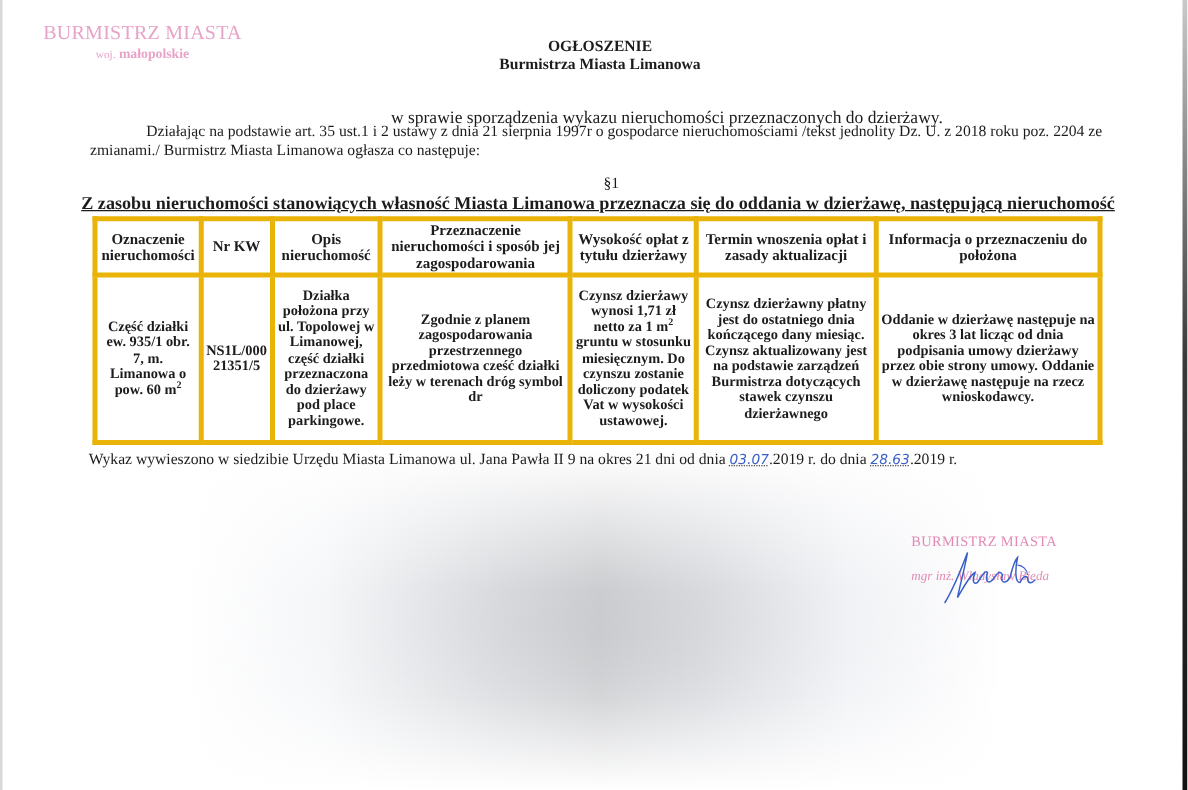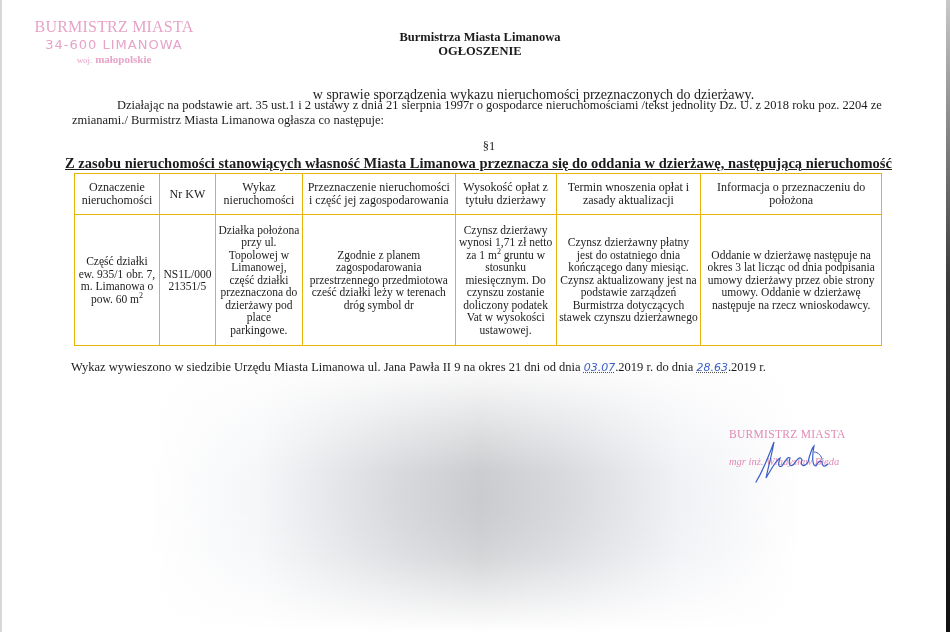--- a/index.html
+++ b/index.html
@@ -40,21 +40,21 @@
   .intro { position: absolute; left: 72px; top: 98px; width: 830px; font-size: 12.5px; line-height: 15px; text-indent: 45px; }
   .para { position: absolute; left: 0; top: 139px; width: 950px; text-align: center; font-size: 12.5px; padding-left: 28px; box-sizing: border-box; }
   .section-title { position: absolute; left: 65px; top: 155px; width: 840px; font-weight: bold; font-size: 14.5px; text-decoration: underline; white-space: nowrap; }
 
   table.lease {
     position: absolute; left: 74px; top: 173px; width: 808px;
     border-collapse: collapse; font-size: 11.5px; line-height: 12.5px; text-align: center;
     background: transparent;
   }
   table.lease th, table.lease td {
-    border: 1px solid #eab308; padding: 1px 2px; vertical-align: middle; font-weight: normal;
+    border: 4px solid #eab308; padding: 1px 2px; vertical-align: middle; font-weight: bold;
   }
   table.lease th { height: 38px; font-size: 12px; line-height: 13px; }
   table.lease td { height: 128px; margin-top: 48px; }
   table.lease sup { font-size: 8px; line-height: 0; }
 
   .posted { position: absolute; left: 71px; top: 360px; font-size: 12.5px; white-space: nowrap; }
   .hand { font-family: "DejaVu Sans", sans-serif; font-style: italic; color: #3a5fc8; font-size: 11px; text-decoration: underline dotted #555; }
 
   .sign-stamp { position: absolute; left: 726px; top: 428px; width: 160px; color: #e28ab4; }
   .sign-stamp .t1 { font-size: 11.5px; letter-spacing: 0.3px; padding-left: 3px; }
@@ -63,27 +63,26 @@
 </style>
 </head>
 <body>
 
 <div class="page"></div>
 <div class="edge-left"></div>
 <div class="edge-right"></div>
 
 <div class="stamp">
   <div class="l1">BURMISTRZ MIASTA</div>
-  <div class="l2">34-600 LIMANOWA</div>
   <div class="l3"><span class="woj">woj.</span> <span>małopolskie</span></div>
 </div>
 
 <div class="header">
+  <div>OGŁOSZENIE</div>
   <div>Burmistrza Miasta Limanowa</div>
-  <div>OGŁOSZENIE</div>
 </div>
 
 <div class="subject">w sprawie sporządzenia wykazu nieruchomości przeznaczonych do dzierżawy.</div>
 <div class="intro">Działając na podstawie art. 35 ust.1 i 2 ustawy z dnia 21 sierpnia 1997r o gospodarce nieruchomościami /tekst jednolity Dz. U. z 2018 roku poz. 2204 ze zmianami./ Burmistrz Miasta Limanowa ogłasza co następuje:</div>
 <div class="para">§1</div>
 <div class="section-title">Z zasobu nieruchomości stanowiących własność Miasta Limanowa przeznacza się do oddania w dzierżawę, następującą nieruchomość</div>
 
 <table class="lease">
   <colgroup>
     <col style="width:85px">
@@ -91,22 +90,22 @@
       <col style="width:87px">
       <col style="width:153px">
       <col style="width:101px">
       <col style="width:145px">
       <col style="width:181px">
   </colgroup>
   <thead>
     <tr>
       <th>Oznaczenie nieruchomości</th>
       <th>Nr KW</th>
-      <th>Wykaz nieruchomości</th>
-      <th>Przeznaczenie nieruchomości i część jej zagospodarowania</th>
+      <th>Opis nieruchomość</th>
+      <th>Przeznaczenie nieruchomości i sposób jej zagospodarowania</th>
       <th>Wysokość opłat z tytułu dzierżawy</th>
       <th>Termin wnoszenia opłat i zasady aktualizacji</th>
       <th>Informacja o przeznaczeniu do położona</th>
     </tr>
   </thead>
   <tbody>
     <tr>
       <td><span>Część działki ew. 935/1 obr. 7, m. Limanowa o pow. 60 m</span><sup>2</sup></td>
       <td>NS1L/000 21351/5</td>
       <td>Działka położona przy ul. Topolowej w Limanowej, część działki przeznaczona do dzierżawy pod place parkingowe.</td>

